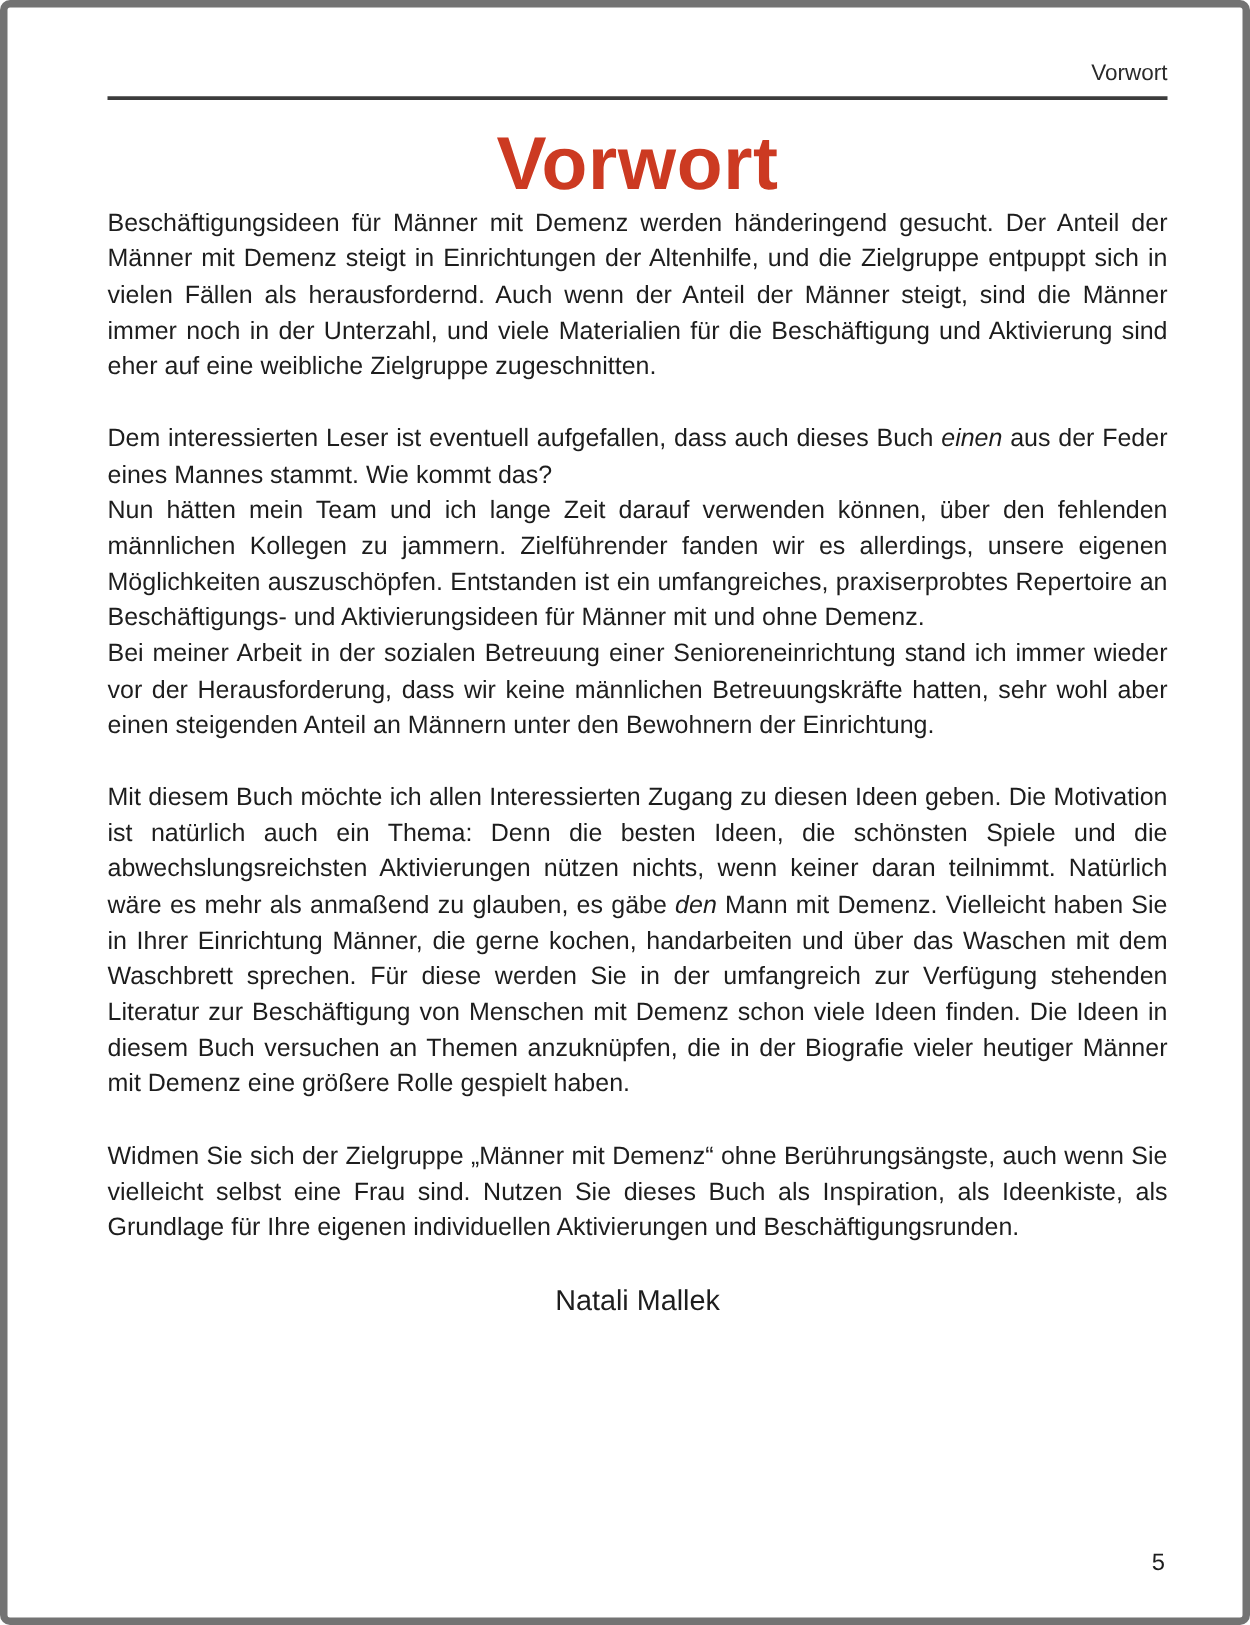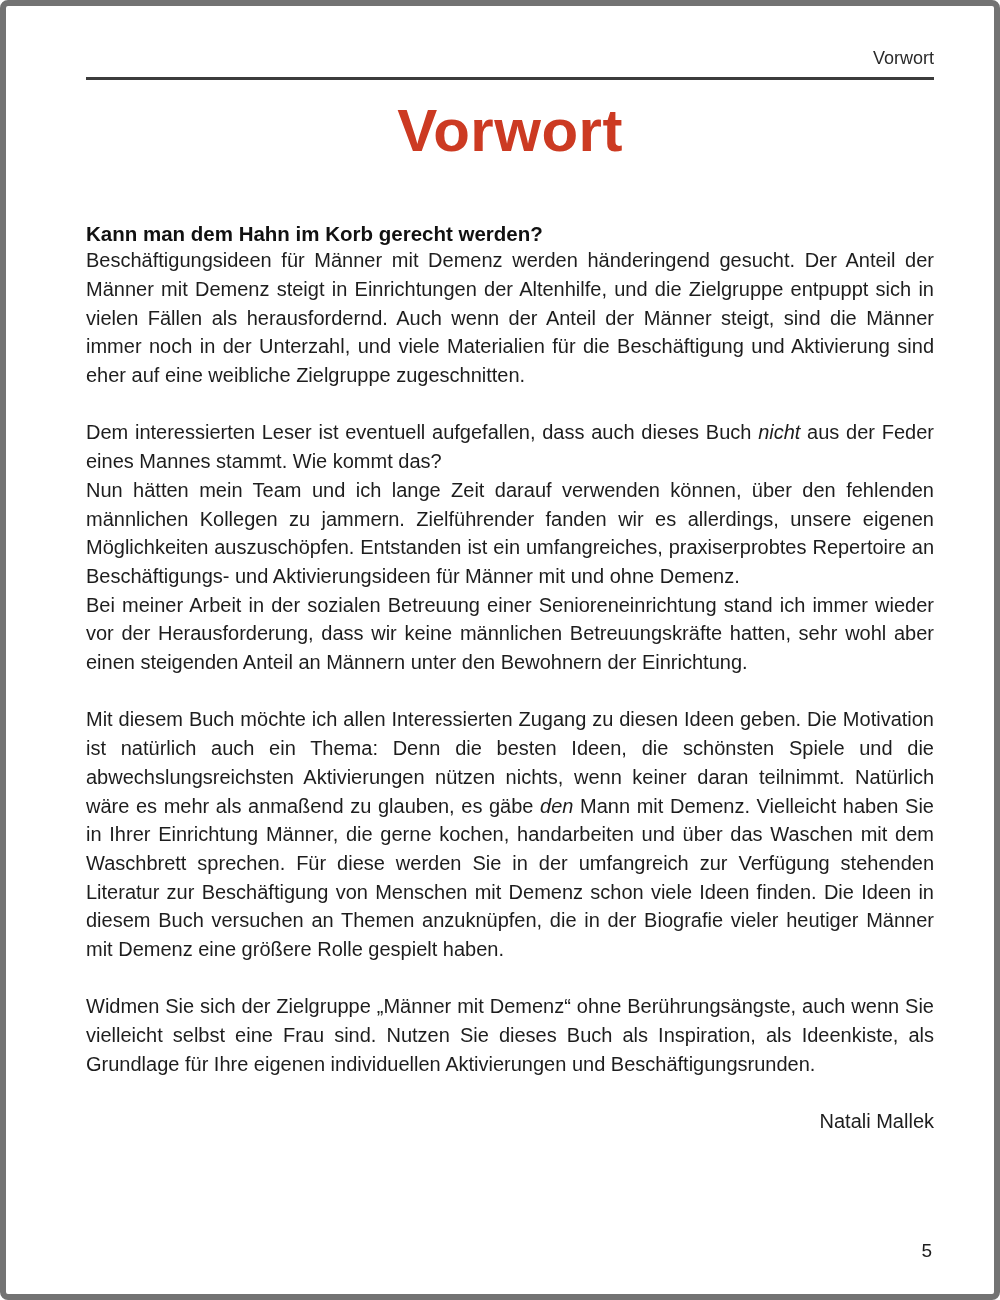--- a/index.html
+++ b/index.html
@@ -57,23 +57,23 @@
     text-align: justify;
     color: #1d1d1d;
   }
   .body-text p.first {
   }
   .body-text p.gap {
     margin-top: 28.7px;
   }
   .signature {
     margin-top: 28.7px;
-    font-size: 20px;
+    font-size: 23px;
     line-height: 28.7px;
-    text-align: right;
+    text-align: center;
   }
   .page-number {
     position: absolute;
     right: 62px;
     bottom: 32px;
     font-size: 19px;
     color: #1d1d1d;
   }
 </style>
 </head>
@@ -81,25 +81,24 @@
 
 <div class="page">
   <div class="inner">
 
     <div class="running-header">Vorwort</div>
 
     <div class="header-rule"></div>
 
     <h1 class="page-title" style="color: rgb(204, 58, 34);">Vorwort</h1>
 
-    <h2 class="section-heading">Kann man dem Hahn im Korb gerecht werden?</h2>
 
     <div class="body-text">
       <p class="first"><span>Beschäftigungsideen für Männer mit Demenz werden händeringend gesucht. Der Anteil der Männer mit Demenz steigt in Einrichtungen der Altenhilfe, und die Zielgruppe entpuppt sich in vielen Fällen als herausfordernd. Auch wenn der Anteil der Männer steigt, sind die Männer immer noch in der Unterzahl, und viele Materialien für die Beschäftigung und Aktivierung sind eher auf eine weibliche Zielgruppe zugeschnitten.</span></p>
-      <p class="gap"><span>Dem interessierten Leser ist eventuell aufgefallen, dass auch dieses Buch </span><span style="font-style: italic;">nicht</span><span> aus der Feder eines Mannes stammt. Wie kommt das?</span></p>
+      <p class="gap"><span>Dem interessierten Leser ist eventuell aufgefallen, dass auch dieses Buch </span><span style="font-style: italic;">einen</span><span> aus der Feder eines Mannes stammt. Wie kommt das?</span></p>
       <p><span>Nun hätten mein Team und ich lange Zeit darauf verwenden können, über den fehlenden männlichen Kollegen zu jammern. Zielführender fanden wir es allerdings, unsere eigenen Möglichkeiten auszuschöpfen. Entstanden ist ein umfangreiches, praxiserprobtes Repertoire an Beschäftigungs- und Aktivierungsideen für Männer mit und ohne Demenz.</span></p>
       <p><span>Bei meiner Arbeit in der sozialen Betreuung einer Senioreneinrichtung stand ich immer wieder vor der Herausforderung, dass wir keine männlichen Betreuungskräfte hatten, sehr wohl aber einen steigenden Anteil an Männern unter den Bewohnern der Einrichtung.</span></p>
       <p class="gap"><span>Mit diesem Buch möchte ich allen Interessierten Zugang zu diesen Ideen geben. Die Motivation ist natürlich auch ein Thema: Denn die besten Ideen, die schönsten Spiele und die abwechslungsreichsten Aktivierungen nützen nichts, wenn keiner daran teilnimmt. Natürlich wäre es mehr als anmaßend zu glauben, es gäbe </span><span style="font-style: italic;">den</span><span> Mann mit Demenz. Vielleicht haben Sie in Ihrer Einrichtung Männer, die gerne kochen, handarbeiten und über das Waschen mit dem Waschbrett sprechen. Für diese werden Sie in der umfangreich zur Verfügung stehenden Literatur zur Beschäftigung von Menschen mit Demenz schon viele Ideen finden. Die Ideen in diesem Buch versuchen an Themen anzuknüpfen, die in der Biografie vieler heutiger Männer mit Demenz eine größere Rolle gespielt haben.</span></p>
       <p class="gap"><span>Widmen Sie sich der Zielgruppe „Männer mit Demenz“ ohne Berührungsängste, auch wenn Sie vielleicht selbst eine Frau sind. Nutzen Sie dieses Buch als Inspiration, als Ideenkiste, als Grundlage für Ihre eigenen individuellen Aktivierungen und Beschäftigungsrunden.</span></p>
     </div>
 
     <div class="signature">Natali Mallek</div>
   </div>
 
   <div class="page-number">5</div>

